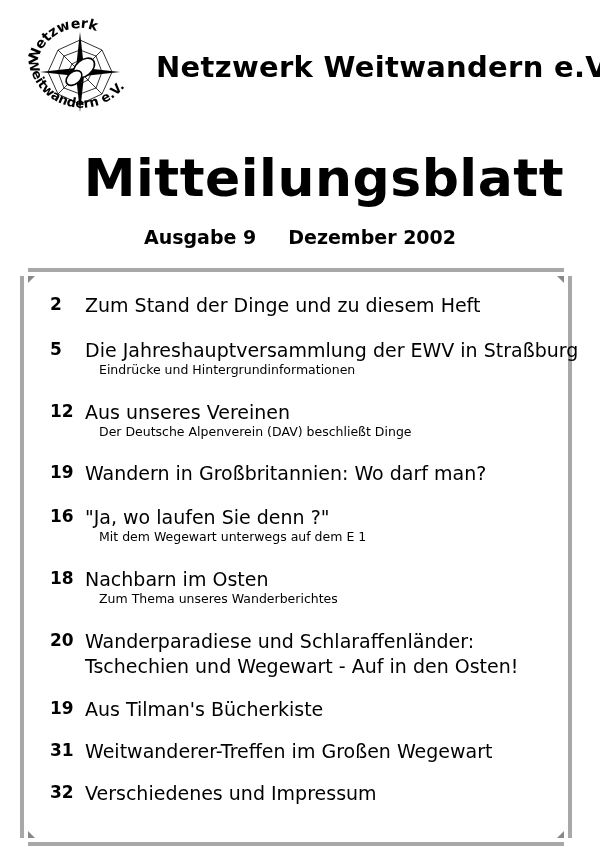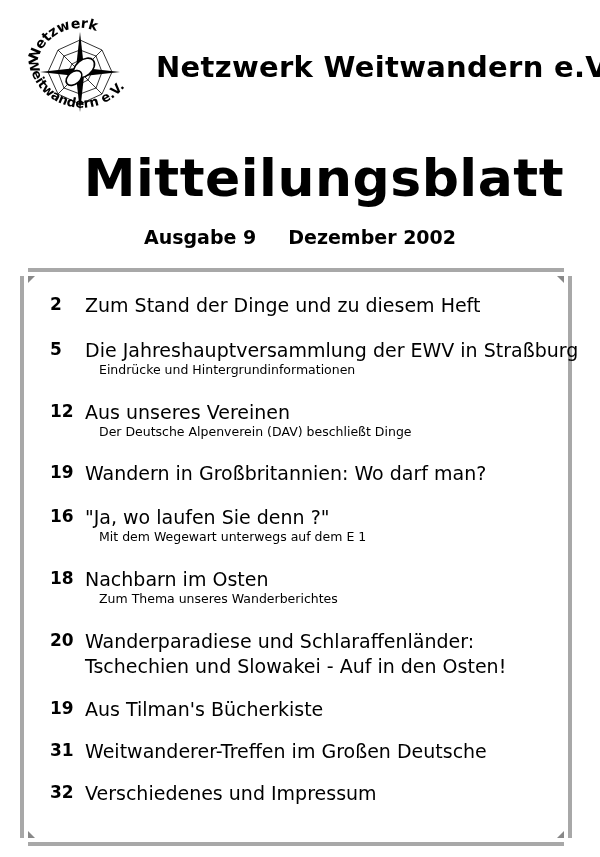--- a/index.html
+++ b/index.html
@@ -103,28 +103,28 @@
       <div class="sub" style="top:23px">Mit dem Wegewart unterwegs auf dem E 1</div>
     </div>
     <div class="row" style="top:300px">
       <div class="num">18</div>
       <div class="main">Nachbarn im Osten</div>
       <div class="sub" style="top:23px">Zum Thema unseres Wanderberichtes</div>
     </div>
     <div class="row" style="top:362px">
       <div class="num">20</div>
       <div class="main">Wanderparadiese und Schlaraffenländer:</div>
-      <div class="main" style="top:25px">Tschechien und Slowakei - Auf in den Osten!</div>
+      <div class="main" style="top:25px">Tschechien und Wegewart - Auf in den Osten!</div>
     </div>
     <div class="row" style="top:430px">
       <div class="num">19</div>
       <div class="main">Aus Tilman's Bücherkiste</div>
     </div>
     <div class="row" style="top:472px">
       <div class="num">31</div>
-      <div class="main">Weitwanderer-Treffen im Großen Deutsche</div>
+      <div class="main">Weitwanderer-Treffen im Großen Wegewart</div>
     </div>
     <div class="row" style="top:514px">
       <div class="num">32</div>
       <div class="main">Verschiedenes und Impressum</div>
     </div>
   </div>
 </div>
 
 </body></html>

